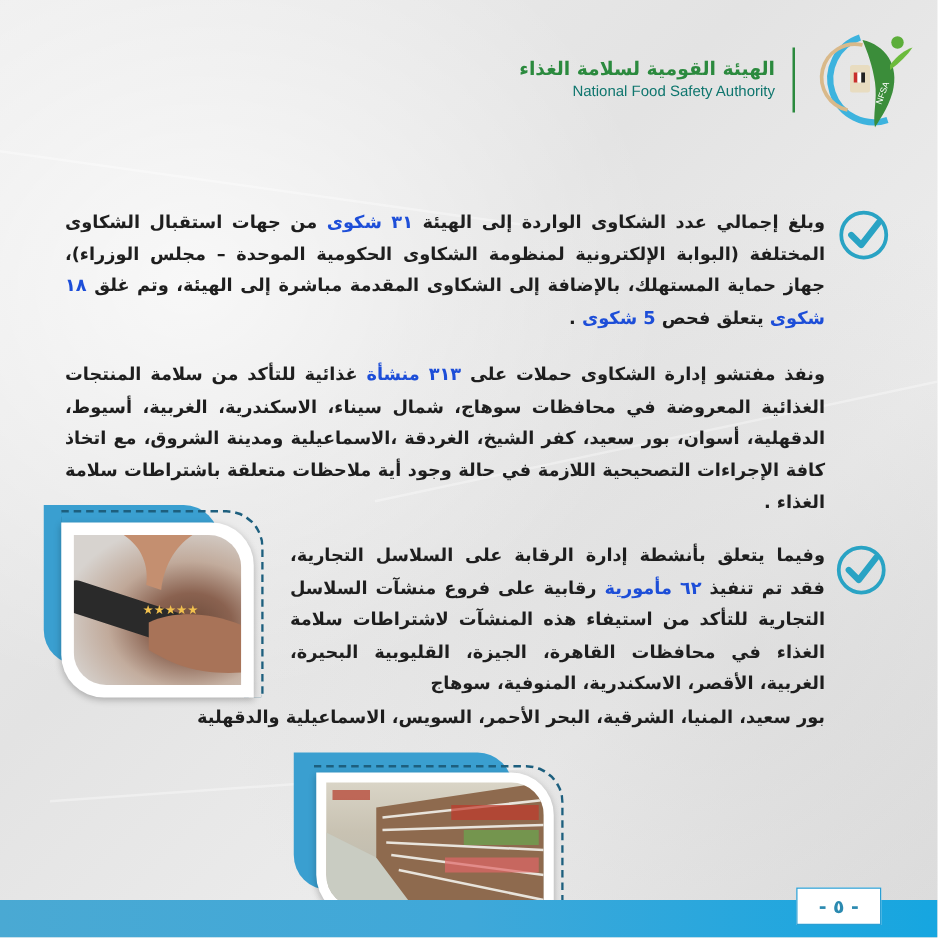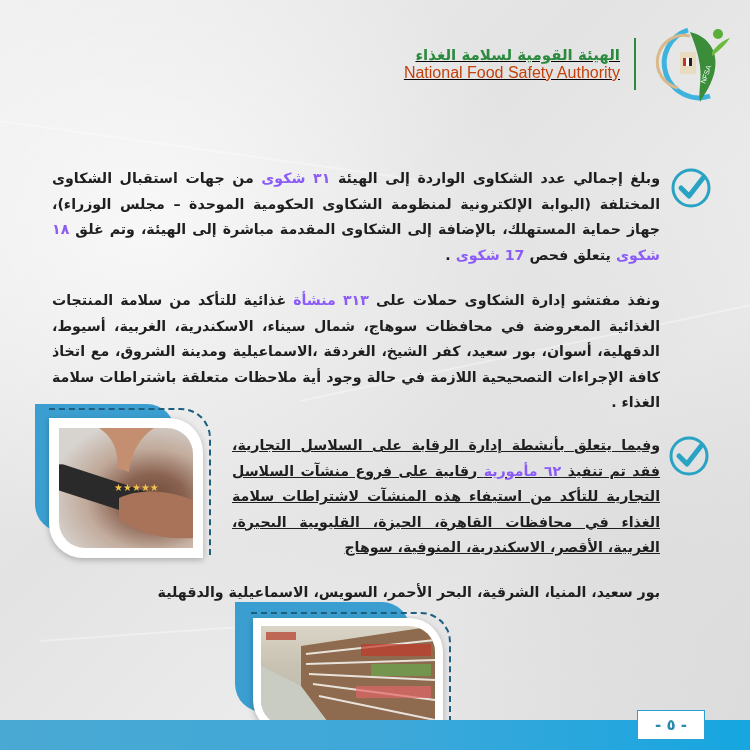--- a/index.html
+++ b/index.html
@@ -9,38 +9,38 @@
       font-family: "DejaVu Sans", sans-serif;
       background:
         radial-gradient(ellipse at 20% 30%, rgba(255,255,255,0.7) 0%, rgba(255,255,255,0) 45%),
         radial-gradient(ellipse at 80% 70%, rgba(200,200,200,0.35) 0%, rgba(255,255,255,0) 50%),
         linear-gradient(135deg, #eeeeee 0%, #e3e3e3 40%, #ededed 70%, #dedede 100%);
     }
     .crease { position: absolute; background: rgba(255,255,255,0.35); transform-origin: left center; height: 2px; }
 
     
     .header { position: absolute; top: 22px; right: 18px; display: flex; align-items: center; direction: ltr; }
-    .org-text { text-align: right; margin-right: 14px; text-decoration: underline; }
+    .org-text { text-align: right; margin-right: 14px; }
     .org-ar { color: #2b8a3e; font-size: 15px; font-weight: bold; direction: rtl; line-height: 18px; }
-    .org-en { color: #c2410c; font-size: 16px; font-family: "Liberation Sans", sans-serif; line-height: 18px; }
+    .org-en { color: #0f766e; font-size: 12px; font-family: "Liberation Sans", sans-serif; line-height: 18px; }
     .header-divider { width: 2px; height: 52px; background: #2b8a3e; margin-right: 12px; }
     .logo { width: 84px; height: 84px; position: relative; }
 
     
     .para {
       position: absolute;
       direction: rtl;
       text-align: justify;
       text-align-last: right;
       color: #1e1e1e;
       font-size: 14.2px;
       line-height: 25.5px;
       font-weight: bold;
     }
-    .para .hl { color: #8b5cf6; }
+    .para .hl { color: #1d4ed8; }
     .check {
       position: absolute; width: 42px; height: 42px;
     }
 
     
     .card-wrap { position: absolute; }
     .card-bg { position: absolute; background: #3a9fd0; border-radius: 0 28px 0 28px; }
     .card-dash { position: absolute; border-top: 2px dashed #1d5f7e; border-right: 2px dashed #1d5f7e; border-top-right-radius: 30px; }
     .card-frame { position: absolute; background: #ffffff; border-radius: 0 34px 0 34px; box-shadow: 0 2px 6px rgba(0,0,0,0.25); overflow: hidden; }
     .card-photo { position: absolute; inset: 10px; border-radius: 0 26px 0 26px; overflow: hidden; }
@@ -87,21 +87,21 @@
 </div>
 
 <div class="check" style="left:670px;top:167px;">
   <svg width="42" height="42" viewBox="0 0 42 42">
     <circle cx="21" cy="21" r="18" fill="none" stroke="#29a3c4" stroke-width="3"></circle>
     <path d="M11 21 L19 29 L33 11" fill="none" stroke="#29a3c4" stroke-width="5" stroke-linecap="round" stroke-linejoin="round"></path>
   </svg>
 </div>
 
 <div class="para" style="left:52px;top:166px;width:608px;">
-  <span>وبلغ إجمالي عدد الشكاوى الواردة إلى الهيئة </span><span class="hl">٣١ شكوى</span><span> من جهات استقبال الشكاوى المختلفة (البوابة الإلكترونية لمنظومة الشكاوى الحكومية الموحدة – مجلس الوزراء)، جهاز حماية المستهلك، بالإضافة إلى الشكاوى المقدمة مباشرة إلى الهيئة، وتم غلق </span><span class="hl">١٨ شكوى</span><span> يتعلق فحص </span><span class="hl">17 شكوى</span><span> .</span>
+  <span>وبلغ إجمالي عدد الشكاوى الواردة إلى الهيئة </span><span class="hl">٣١ شكوى</span><span> من جهات استقبال الشكاوى المختلفة (البوابة الإلكترونية لمنظومة الشكاوى الحكومية الموحدة – مجلس الوزراء)، جهاز حماية المستهلك، بالإضافة إلى الشكاوى المقدمة مباشرة إلى الهيئة، وتم غلق </span><span class="hl">١٨ شكوى</span><span> يتعلق فحص </span><span class="hl">5 شكوى</span><span> .</span>
 </div>
 
 <div class="para" style="left:52px;top:288px;width:608px;">
   <span>ونفذ مفتشو إدارة الشكاوى حملات على </span><span class="hl">٣١٣ منشأة</span><span> غذائية للتأكد من سلامة المنتجات الغذائية المعروضة في محافظات سوهاج، شمال سيناء، الاسكندرية، الغربية، أسيوط، الدقهلية، أسوان، بور سعيد، كفر الشيخ، الغردقة ،الاسماعيلية ومدينة الشروق، مع اتخاذ كافة الإجراءات التصحيحية اللازمة في حالة وجود أية ملاحظات متعلقة باشتراطات سلامة الغذاء .</span>
 </div>
 
 <div class="card-wrap" style="left:35px;top:404px;width:180px;height:158px;">
   <div class="card-bg" style="left:0;top:0;width:140px;height:128px;"></div>
   <div class="card-dash" style="left:14px;top:4px;width:162px;height:150px;"></div>
   <div class="card-frame" style="left:14px;top:14px;width:154px;height:140px;">
@@ -116,25 +116,25 @@
   </div>
 </div>
 
 <div class="check" style="left:668px;top:435px;">
   <svg width="42" height="42" viewBox="0 0 42 42">
     <circle cx="21" cy="21" r="18" fill="none" stroke="#29a3c4" stroke-width="3"></circle>
     <path d="M11 21 L19 29 L33 11" fill="none" stroke="#29a3c4" stroke-width="5" stroke-linecap="round" stroke-linejoin="round"></path>
   </svg>
 </div>
 
-<div class="para" style="left:232px;top:433px;width:428px;text-decoration:underline;">
+<div class="para" style="left:232px;top:433px;width:428px;">
   <span>وفيما يتعلق بأنشطة إدارة الرقابة على السلاسل التجارية، فقد تم تنفيذ </span><span class="hl">٦٢ مأمورية</span><span> رقابية على فروع منشآت السلاسل التجارية للتأكد من استيفاء هذه المنشآت لاشتراطات سلامة الغذاء في محافظات القاهرة، الجيزة، القليوبية البحيرة، الغربية، الأقصر، الاسكندرية، المنوفية، سوهاج</span>
 </div>
 
-<div class="para" style="left:155px;top:580px;width:505px;text-align:center;">بور سعيد، المنيا، الشرقية، البحر الأحمر، السويس، الاسماعيلية والدقهلية</div>
+<div class="para" style="left:155px;top:562px;width:505px;text-align:center;">بور سعيد، المنيا، الشرقية، البحر الأحمر، السويس، الاسماعيلية والدقهلية</div>
 
 <div class="card-wrap" style="left:235px;top:600px;width:220px;height:130px;">
   <div class="card-bg" style="left:0;top:2px;width:175px;height:110px;"></div>
   <div class="card-dash" style="left:16px;top:12px;width:200px;height:118px;"></div>
   <div class="card-frame" style="left:18px;top:18px;width:190px;height:116px;">
     <div class="card-photo" style="inset:8px;background: linear-gradient(180deg,#d9d4c6 0%,#c8c2b2 40%,#b8b6ac 100%);">
       <svg width="174" height="100" viewBox="0 0 174 100" style="position:absolute;left:0;top:0;">
         <polygon points="0,100 0,40 40,60 70,100" fill="#c9ccc2"></polygon>
         <polygon points="40,20 174,0 174,100 70,100 40,60" fill="#8e6a4e"></polygon>
         <g stroke="#e8e4dc" stroke-width="2">

